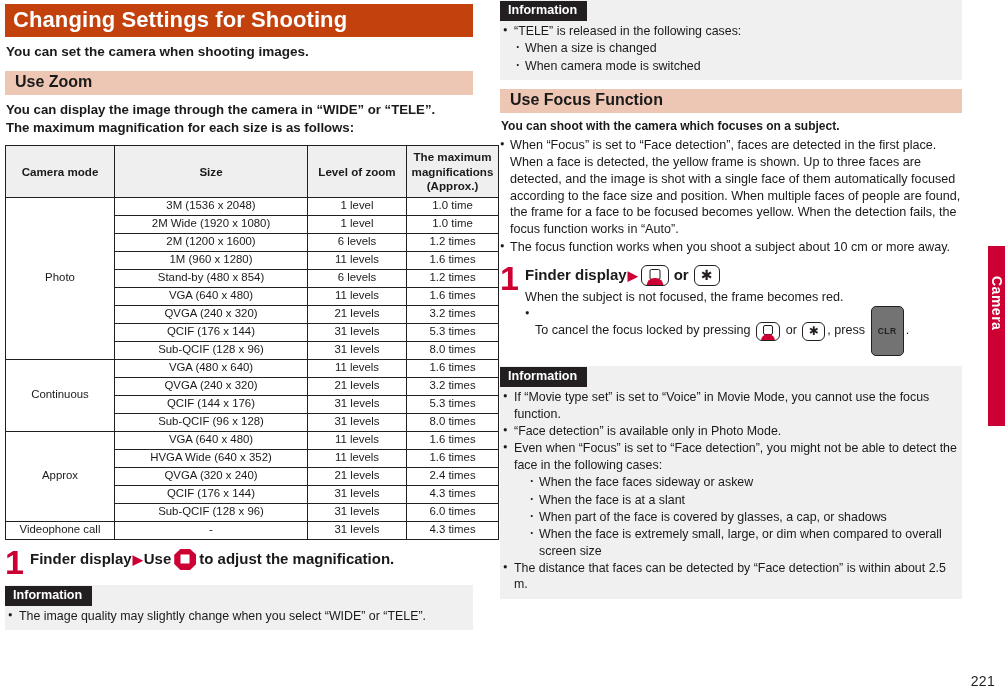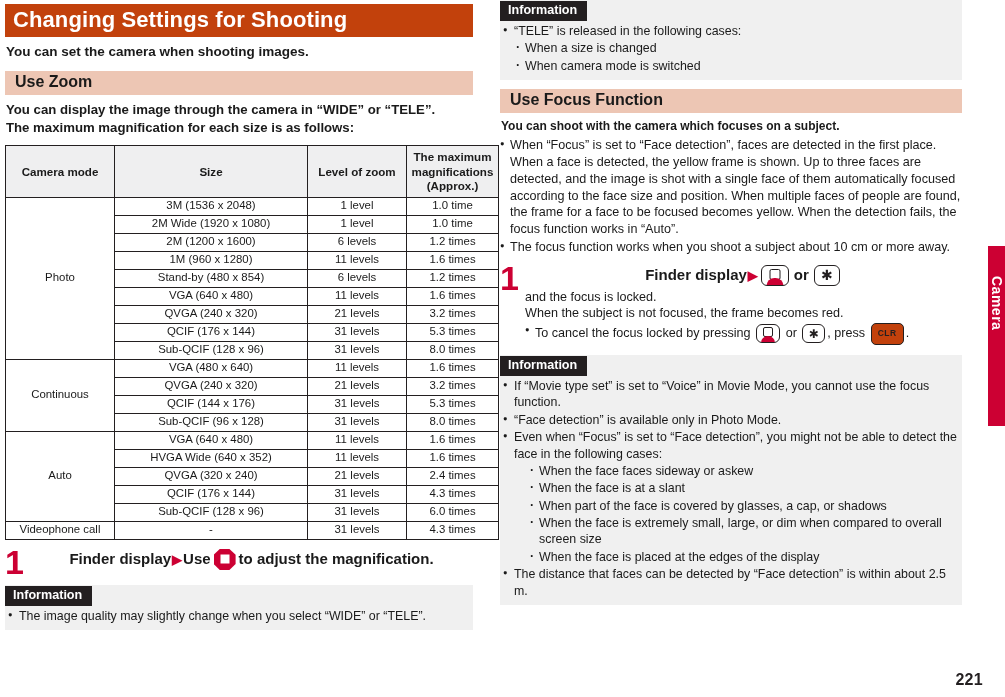--- a/index.html
+++ b/index.html
@@ -73,21 +73,21 @@
 
   
   .step{position:relative;margin-top:9px;padding-left:25px;min-height:26px;}
   .step-num{
     position:absolute;left:0;top:-4px;
     color:#cc0033;font-size:34px;font-weight:bold;line-height:1;
     font-family:"Liberation Sans", sans-serif;
   }
   .step-head{
     font-size:15px;font-weight:bold;line-height:1.35;
-    display:flex;align-items:center;flex-wrap:wrap;gap:0px;justify-content:center;
+    display:flex;align-items:center;flex-wrap:wrap;gap:0px;
   }
   .arrow-red{color:#cc0033;font-size:13px;margin:0 1px 0 1px;line-height:1;}
   .step-body{font-size:12.6px;line-height:1.33;margin-top:3px;}
   .step-body p{margin:0;}
 
   
   .info-box{background:#f0f0f0;padding:0 0 5px 0;margin-top:10px;}
   .info-title{
     display:inline-block;background:#231f20;color:#ffffff;
     font-size:12.6px;font-weight:bold;padding:2px 10px 3px 8px;line-height:1.2;text-align:center;
@@ -154,42 +154,42 @@
     background:#fff;position:relative;margin:0 2px;
   }
   .key-end::after{
     content:"";position:absolute;left:50%;top:52%;transform:translate(-50%,-50%);
     width:14px;height:7px;border-top:1.6px solid #231f20;border-radius:9px 9px 0 0;
   }
 
   
   .key-clr{
     height:16px;min-width:25px;border:1.5px solid #231f20;border-radius:5px;
-    background:#c2410c;margin:0 2px;padding:2px 3px;
+    background:#737373;margin:0 2px;padding:16px 3px;
     display:inline-flex;align-items:center;justify-content:center;
     font-size:8.5px;font-weight:bold;letter-spacing:0.4px;color:#231f20;
   }
 
   
   .side-tab{
     position:absolute;right:0px;top:246px;width:17px;height:180px;
     background:#cc0033;
   }
   .side-tab-label{
     position:absolute;right:-1px;top:276px;width:18px;
     color:#ffffff;font-size:14px;font-weight:bold;
     writing-mode:vertical-rl;text-orientation:mixed;
     letter-spacing:0.5px;
     line-height:18px;
   }
 
   
   .page-number{
-    position:absolute;right:22px;bottom:8px;
-    font-size:16px;font-weight:bold;color:#231f20;letter-spacing:0.3px;
+    position:absolute;right:10px;bottom:8px;
+    font-size:14px;font-weight:normal;color:#231f20;letter-spacing:0.3px;
   }
   .nowrap{white-space:nowrap;}
 </style>
 </head>
 <body>
 
 <div class="page">
 
   <div class="col-left">
 
@@ -282,21 +282,21 @@
           <td class="c3">31 levels</td>
           <td class="c4">5.3 times</td>
         </tr>
         <tr>
           <td class="c2">Sub-QCIF (96 x 128)</td>
           <td class="c3">31 levels</td>
           <td class="c4">8.0 times</td>
         </tr>
 
         <tr>
-          <td class="c1" rowspan="5">Auto</td>
+          <td class="c1" rowspan="5">Approx</td>
           <td class="c2">VGA (640 x 480)</td>
           <td class="c3">11 levels</td>
           <td class="c4">1.6 times</td>
         </tr>
         <tr>
           <td class="c2">HVGA Wide (640 x 352)</td>
           <td class="c3">11 levels</td>
           <td class="c4">1.6 times</td>
         </tr>
         <tr>
@@ -372,21 +372,20 @@
     <div class="step">
       <div class="step-num">1</div>
       <div class="step-head">
         <span>Finder display</span>
         <span class="arrow-red">▶</span>
         <span class="key key-cam"></span>
         <span style="margin:0 3px;">or</span>
         <span class="key key-ast">✱</span>
       </div>
       <div class="step-body">
-        <p>and the focus is locked.</p>
         <p>When the subject is not focused, the frame becomes red.</p>
         <ul class="bullets" style="font-size:12.6px;">
           <li class="nowrap">
             <span>To cancel the focus locked by pressing</span>
             <span class="key key-cam sm"></span>
             <span>or</span>
             <span class="key key-ast sm">✱</span><span>, press</span>
             <span class="key key-clr">CLR</span><span>.</span>
           </li>
         </ul>
@@ -398,21 +397,20 @@
       <ul class="info-list">
         <li>If “Movie type set” is set to “Voice” in Movie Mode, you cannot use the focus function.</li>
         <li>“Face detection” is available only in Photo Mode.</li>
         <li>
           <span>Even when “Focus” is set to “Face detection”, you might not be able to detect the face in the following cases:</span>
           <ul class="sub-list info-sub-indent">
             <li>When the face faces sideway or askew</li>
             <li>When the face is at a slant</li>
             <li>When part of the face is covered by glasses, a cap, or shadows</li>
             <li>When the face is extremely small, large, or dim when compared to overall screen size</li>
-            <li>When the face is placed at the edges of the display</li>
           </ul>
         </li>
         <li>The distance that faces can be detected by “Face detection” is within about 2.5 m.</li>
       </ul>
     </div>
 
   </div>
 
   <div class="side-tab"></div>
   <div class="side-tab-label">Camera</div>

